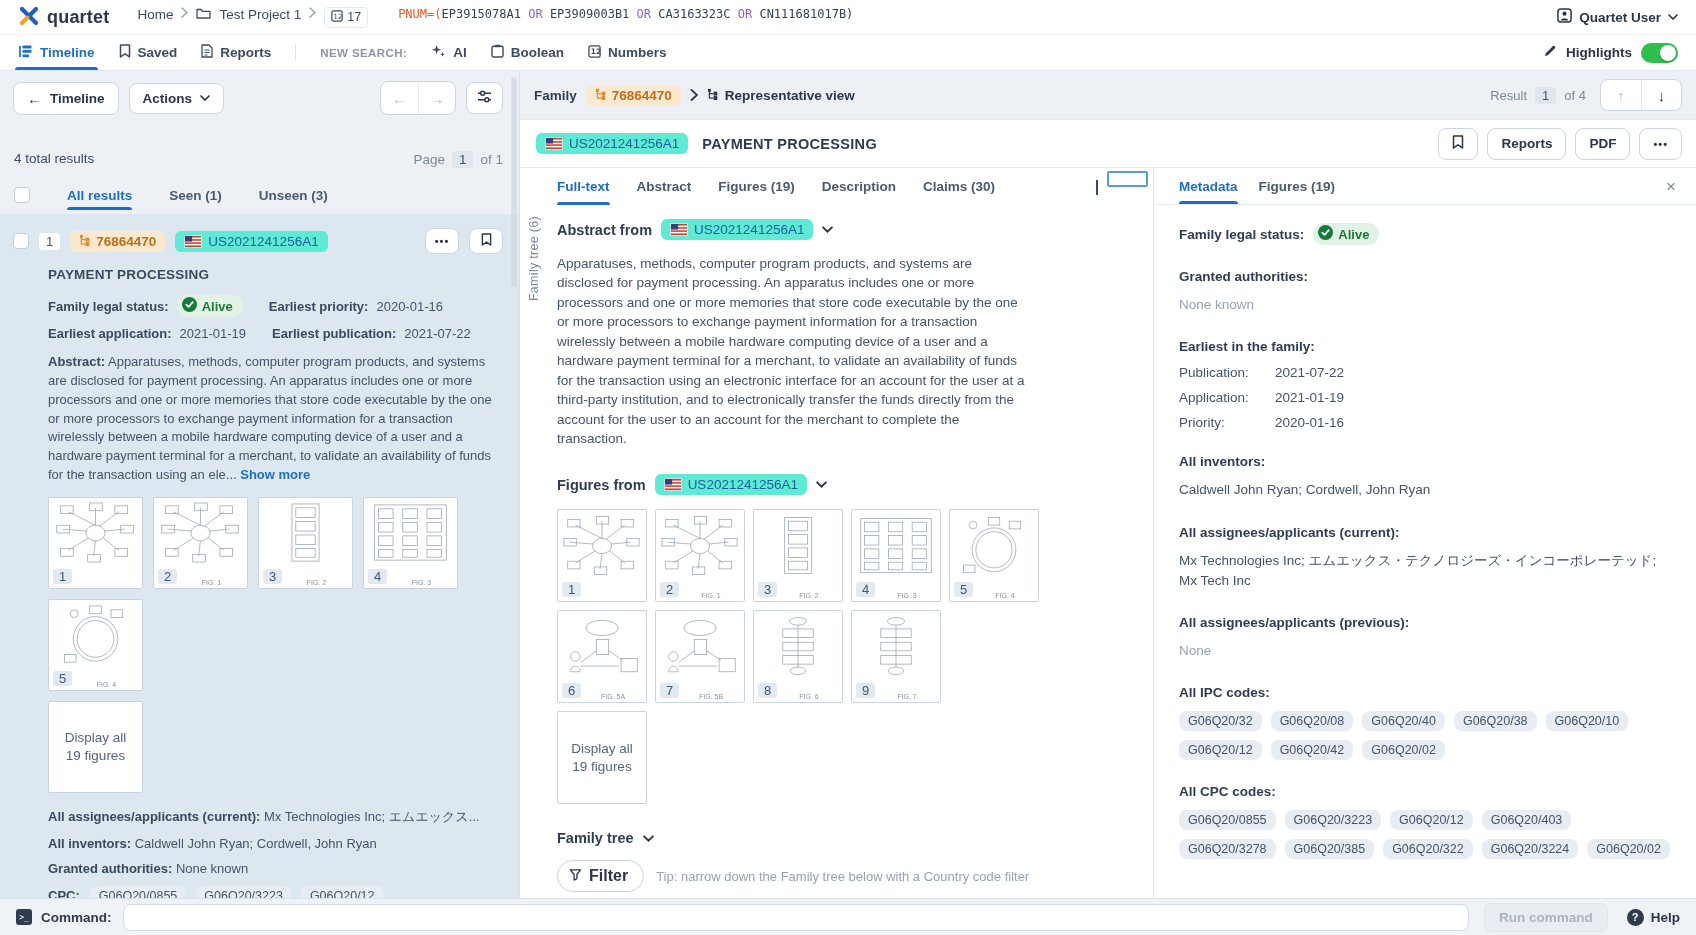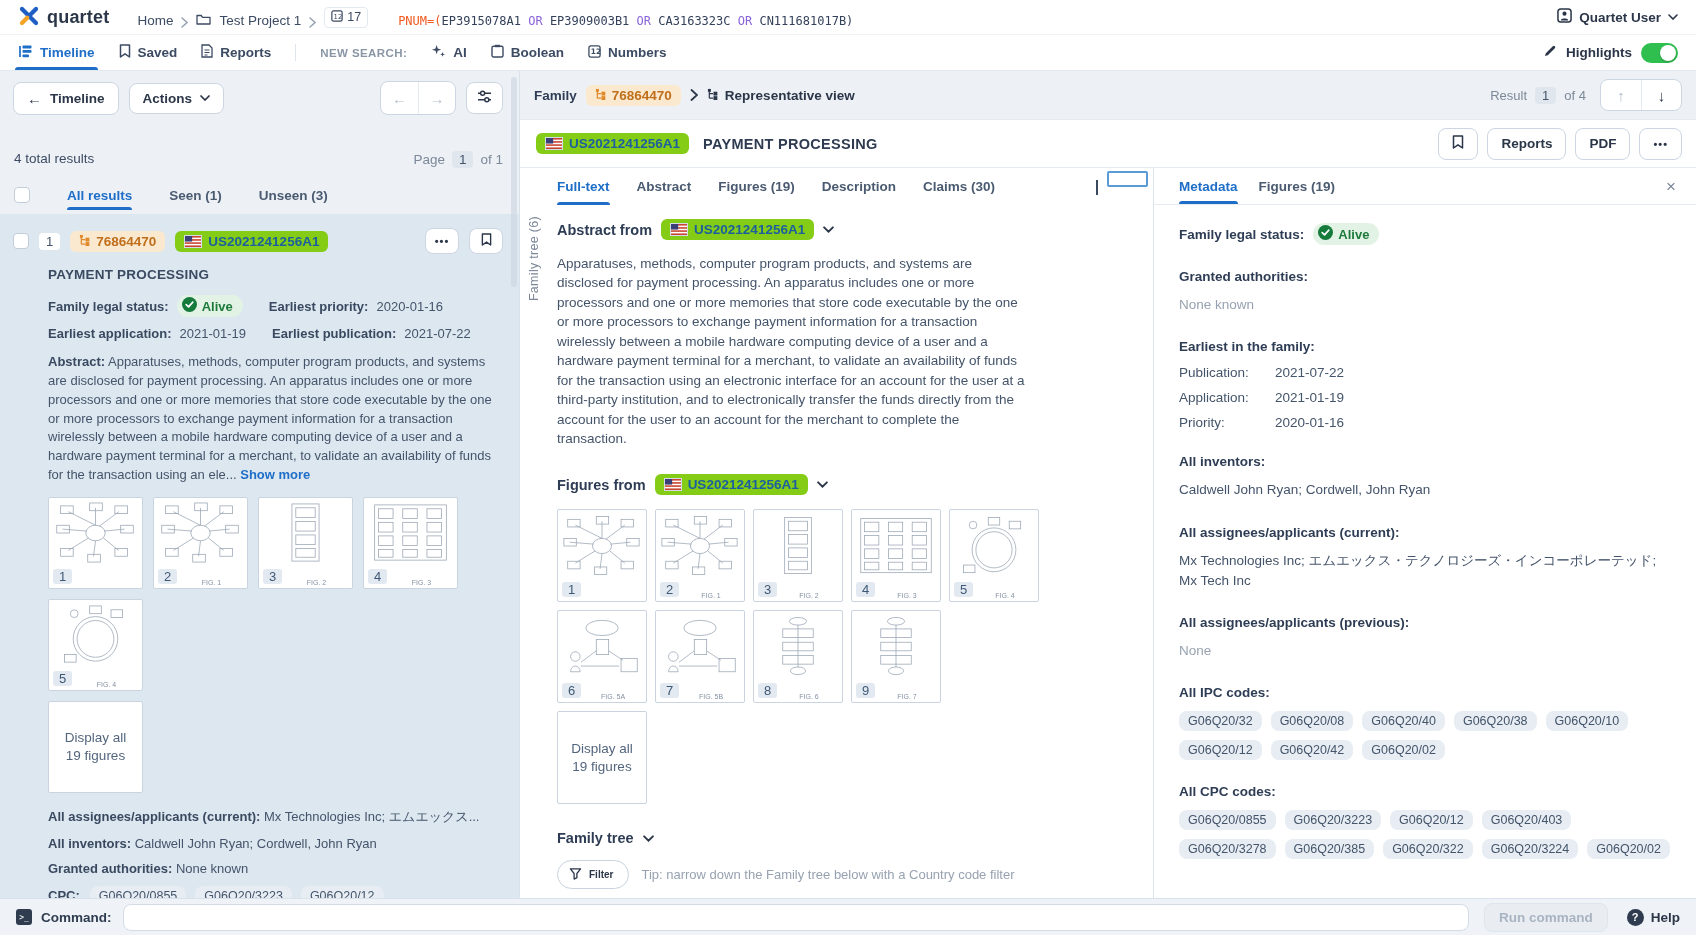--- a/index.html
+++ b/index.html
@@ -4,21 +4,21 @@
 <style>
   * { margin:0; padding:0; box-sizing:border-box; }
   html,body { width:1696px; height:935px; overflow:hidden; }
   body { font-family:"Liberation Sans","DejaVu Sans",sans-serif; font-size:13px; color:#44546a; background:#edf1f6; }
   .app { width:1696px; height:935px; display:flex; flex-direction:column; }
 
   
   .nav1 { height:35px; background:#fff; display:flex; align-items:center; padding:0 18px; gap:10px; border-bottom:1px solid #f0f3f6; flex:0 0 auto; }
   .brand { display:flex; align-items:center; gap:7px; margin-right:18px; }
   .brand-name { font-size:18px; font-weight:bold; color:#2b3648; letter-spacing:.2px; }
-  .crumb { display:flex; align-items:flex-end; gap:8px; color:#3c4b63; }
+  .crumb { display:flex; align-items:flex-start; gap:8px; color:#3c4b63; }
   .crumb-link { font-size:13.5px; }
   .chev { color:#9aa6b4; display:inline-flex; }
   .num-chip { display:inline-flex; align-items:center; gap:4px; background:#fff; border:1px solid #e3e9f0; border-radius:4px; padding:2px 6px; font-size:12.5px; color:#3c4b63; }
   .query { font-family:"DejaVu Sans Mono",monospace; font-size:12px; white-space:pre; margin-left:22px; }
   .tok-op { color:#f0581f; } .tok-id { color:#33415a; } .tok-or { color:#8a63d8; }
   .nav1-right { margin-left:auto; display:flex; align-items:center; gap:7px; font-weight:bold; color:#2b3648; font-size:13.5px; }
 
   .nav2 { height:36px; background:#fff; border-bottom:1px solid #e2e8ef; display:flex; align-items:center; padding:0 18px; gap:24px; flex:0 0 auto; }
   .nav-tab { height:100%; display:flex; align-items:center; gap:7px; position:relative; color:#3c4b63; font-weight:bold; font-size:13.5px; cursor:default; }
   .nav-tab.active { color:#1e6ec8; }
@@ -48,21 +48,21 @@
   .checkbox { width:16px; height:16px; border:1.5px solid #c2cdd9; border-radius:4px; background:#fff; flex:0 0 auto; }
   .ltab { height:100%; display:flex; align-items:center; font-weight:bold; color:#4a5a70; position:relative; font-size:13.5px; }
   .ltab.active { color:#1e6ec8; }
   .ltab.active::after { content:""; position:absolute; left:0; right:0; bottom:0; height:3px; background:#1e6ec8; border-radius:3px 3px 0 0; }
 
   .result-card { flex:1; background:#dde7f0; margin-top:4px; padding:14px 16px 16px 13px; overflow:hidden; }
   .res-top { display:flex; align-items:center; gap:10px; }
   .idx-box { background:#fff; border-radius:4px; padding:1px 7px; color:#44546a; font-size:13px; }
   .fam-pill { display:inline-flex; align-items:center; gap:5px; background:#fbe9cf; border-radius:6px; padding:3px 9px; color:#bf6f1b; font-weight:bold; font-size:13.5px; }
   .fam-pill .tree-ico { color:#e0892a; }
-  .pub-pill { display:inline-flex; align-items:center; gap:6px; background:#84cc16; border-radius:6px; padding:3px 9px; color:#1b5f9e; font-weight:bold; font-size:13.5px; }
+  .pub-pill { display:inline-flex; align-items:center; gap:6px; background:#5eead4; border-radius:6px; padding:3px 9px; color:#1b5f9e; font-weight:normal; font-size:13.5px; }
   .flag { border:1px solid #d3dce6; display:inline-block; line-height:0; }
   .res-top-btns { margin-left:auto; display:flex; gap:10px; }
   .sq-btn { min-width:34px; height:26px; padding:0 8px; background:#fff; border:1px solid #ccd6e2; border-radius:8px; display:flex; align-items:center; justify-content:center; color:#2b3648; font-weight:bold; letter-spacing:1px; }
   .res-title { margin:13px 0 0 35px; font-weight:bold; color:#3a4a61; font-size:13.5px; letter-spacing:.2px; }
   .res-fields { margin:13px 0 0 35px; display:flex; flex-direction:column; gap:9px; }
   .field-row { display:flex; align-items:center; gap:26px; flex-wrap:wrap; }
   .fld { display:flex; align-items:center; gap:8px; }
   .fld b { color:#394960; }
   .alive-pill { display:inline-flex; align-items:center; gap:5px; background:#e2f3e5; border-radius:12px; padding:2px 10px 2px 5px; color:#1d7a3a; font-weight:bold; }
   .res-abstract { margin:12px 0 0 35px; max-width:445px; line-height:1.45; color:#44546a; }
@@ -108,21 +108,21 @@
   .ctab.active::after { content:""; position:absolute; left:0; right:0; bottom:0; height:3px; background:#1e6ec8; border-radius:3px 3px 0 0; }
   .side-tab { position:absolute; left:7px; top:48px; writing-mode:vertical-rl; transform:rotate(180deg); color:#7b8799; font-size:12.5px; letter-spacing:.3px; }
   .content-scroll { flex:1; overflow:hidden; padding:14px 24px 0 37px; }
   .sec-head { display:flex; align-items:center; gap:9px; margin-bottom:14px; }
   .sec-head b { font-size:14.5px; color:#2e3d55; }
   .sec-head .chev { color:#2b3648; }
   .abstract-text { max-width:474px; line-height:1.44; font-size:13.5px; color:#44546a; margin-bottom:26px; }
   .fig-grid { width:490px; display:flex; flex-wrap:wrap; gap:8px; margin-bottom:26px; }
   .fig-grid .thumb, .fig-grid .display-all { width:90px; height:93px; }
   .ft-filter-row { display:flex; align-items:center; gap:12px; margin-top:4px; }
-  .filter-pill { display:inline-flex; align-items:center; gap:7px; border:1px solid #c9d3e0; border-radius:17px; padding:6px 15px 6px 11px; font-weight:bold; font-size:10px; color:#2b3648; background:#fff; }
+  .filter-pill { display:inline-flex; align-items:center; gap:7px; border:1px solid #c9d3e0; border-radius:17px; padding:6px 15px 6px 11px; font-weight:bold; font-size:16px; color:#2b3648; background:#fff; }
   .tip { color:#97a2b1; font-size:13px; }
 
   .minimap { width:48px; flex:0 0 auto; background:#fff; position:relative; }
   .mini-viewport { position:absolute; top:3px; left:2px; right:5px; height:16px; border:2px solid #5b9bd5; border-radius:2px; background:#fff; }
   .minimap::before { content:""; position:absolute; left:-9px; top:12px; width:2px; height:15px; background:#3a4a5e; }
 
   .meta-col { width:543px; flex:0 0 auto; border-left:1px solid #dde4ec; display:flex; flex-direction:column; min-height:0; }
   .meta-tabs { height:37px; flex:0 0 auto; display:flex; align-items:center; gap:21px; padding:0 20px 0 25px; border-bottom:1px solid #e6ebf1; }
   .meta-close { margin-left:auto; color:#7b8799; font-size:17px; line-height:1; }
   .meta-scroll { flex:1; overflow:hidden; padding:18px 24px 0 25px; }

